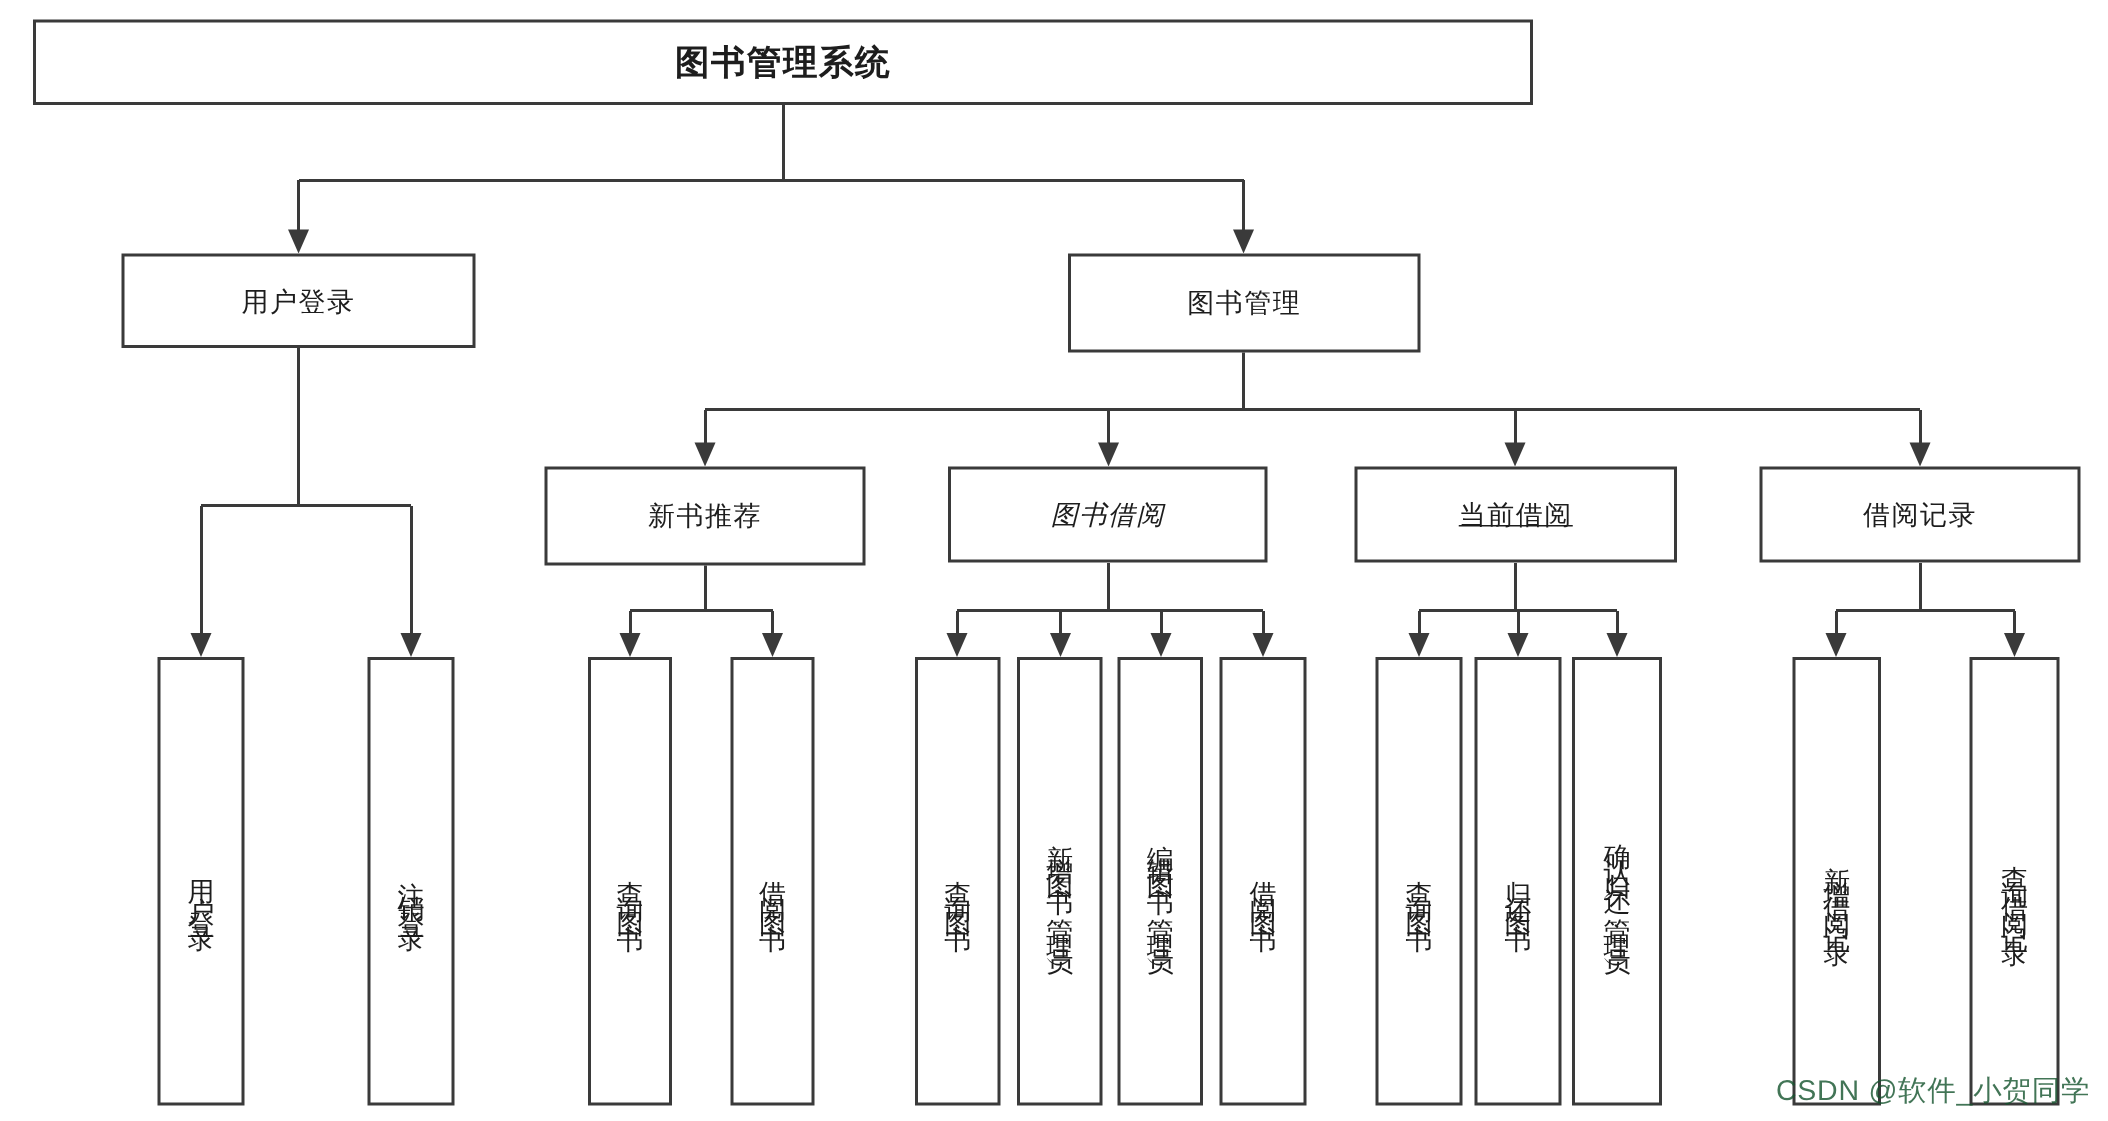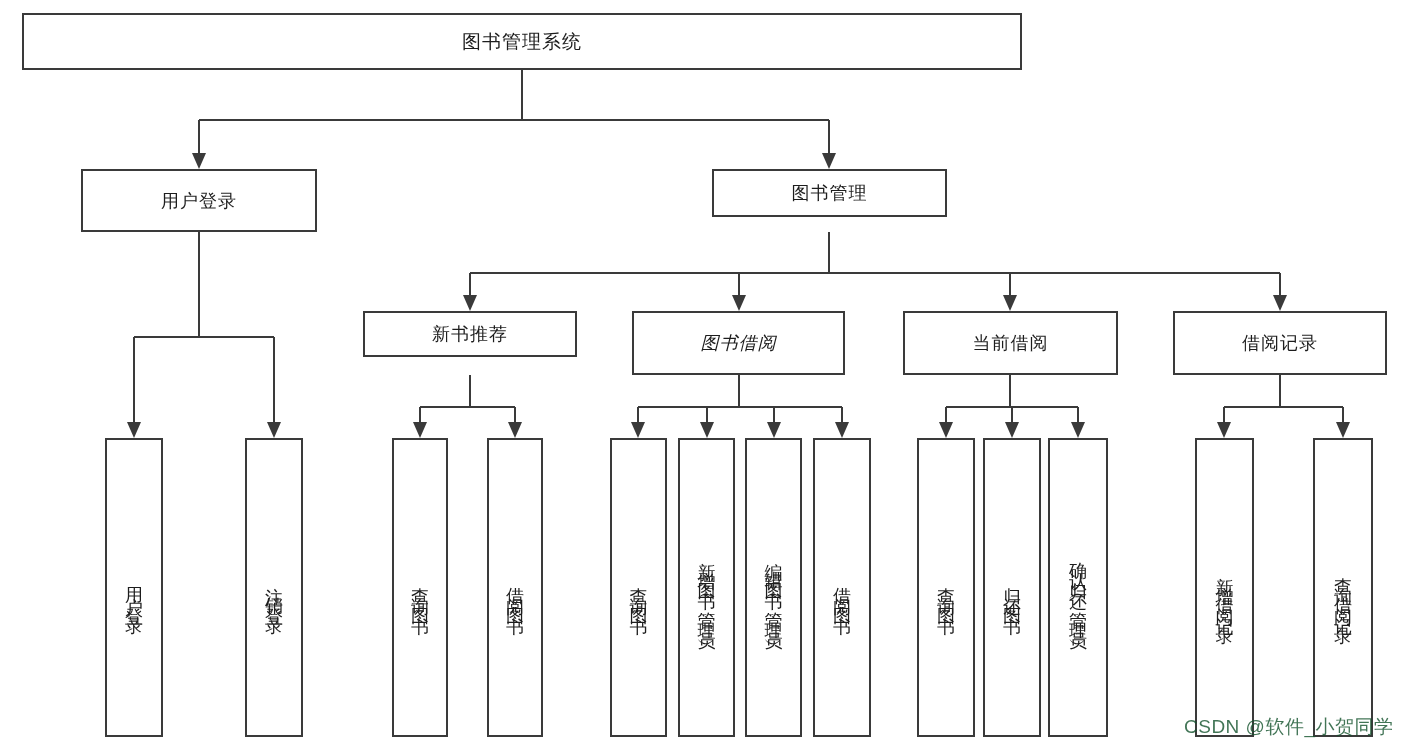--- a/index.html
+++ b/index.html
@@ -22,21 +22,21 @@
     box-sizing: border-box;
     background: #ffffff;
     border: 2px solid #3a3a3a;
     color: #1d1d1d;
     display: flex;
     align-items: center;
     justify-content: center;
     text-align: center;
   }
   .box.h { font-size: 18px; letter-spacing: 1px; }
-  .box.root-box { font-size: 19px; }
+  .box.root-box { font-size: 23px; font-weight: bold; }
   .box.v {
     writing-mode: vertical-rl;
     text-orientation: mixed;
     font-size: 18px;
     letter-spacing: 10px;
     line-height: 1;
     padding-top: 10px;
   }
   .watermark {
     position: absolute;
@@ -91,25 +91,25 @@
       <polygon points="1005,422 1019,422 1012,438"></polygon>
       <polygon points="1071,422 1085,422 1078,438"></polygon>
       <polygon points="1217,422 1231,422 1224,438"></polygon>
       <polygon points="1336,422 1350,422 1343,438"></polygon>
     </g>
   </svg>
 
   <div class="box h root-box" style="left:22px; top:13px; width:1000px; height:57px;">图书管理系统</div>
 
   <div class="box h" style="left:81px; top:169px; width:236px; height:63px;">用户登录</div>
-  <div class="box h" style="left:712px; top:169px; width:235px; height:48px;">图书管理</div>
+  <div class="box h" style="left:712px; top:169px; width:235px; height:66px;">图书管理</div>
 
-  <div class="box h" style="left:363px; top:311px; width:214px; height:46px;">新书推荐</div>
+  <div class="box h" style="left:363px; top:311px; width:214px; height:66px;">新书推荐</div>
   <div class="box h" style="left:632px; top:311px; width:213px; height:64px;font-style:italic;">图书借阅</div>
-  <div class="box h" style="left:903px; top:311px; width:215px; height:64px;">当前借阅</div>
+  <div class="box h" style="left:903px; top:311px; width:215px; height:64px;text-decoration:underline;">当前借阅</div>
   <div class="box h" style="left:1173px; top:311px; width:214px; height:64px;">借阅记录</div>
 
   <div class="box v" style="left:105px; top:438px; width:58px; height:299px;">用户登录</div>
   <div class="box v" style="left:245px; top:438px; width:58px; height:299px;">注销登录</div>
 
   <div class="box v" style="left:392px; top:438px; width:56px; height:299px;">查询图书</div>
   <div class="box v" style="left:487px; top:438px; width:56px; height:299px;">借阅图书</div>
 
   <div class="box v" style="left:610px; top:438px; width:57px; height:299px;">查询图书</div>
   <div class="box v" style="left:678px; top:438px; width:57px; height:299px;">新增图书（管理员）</div>

